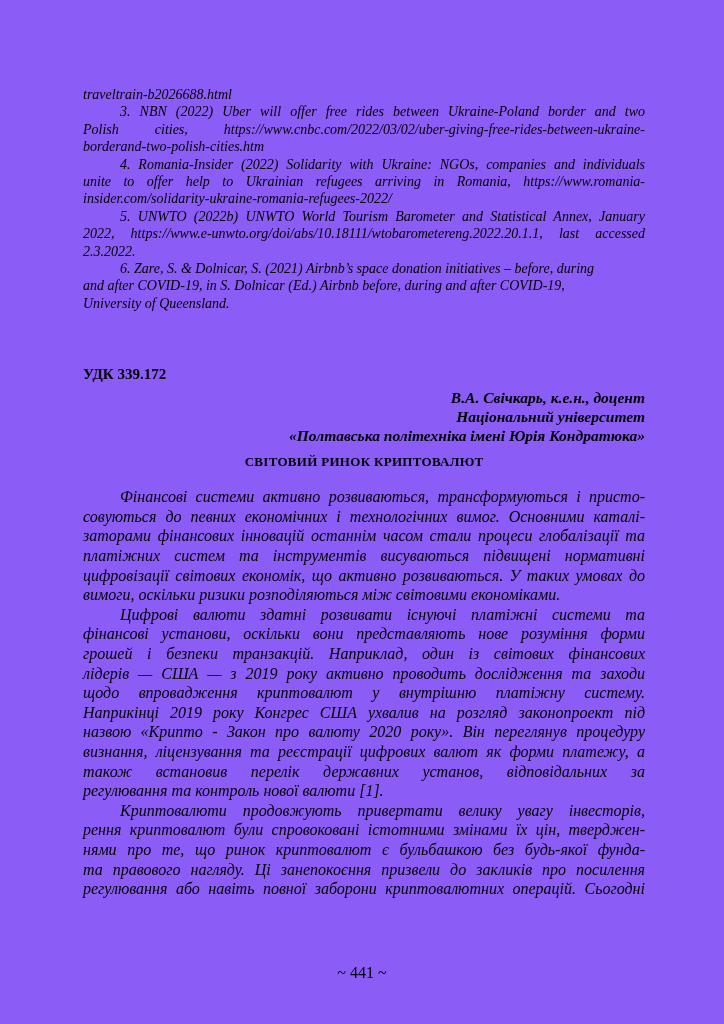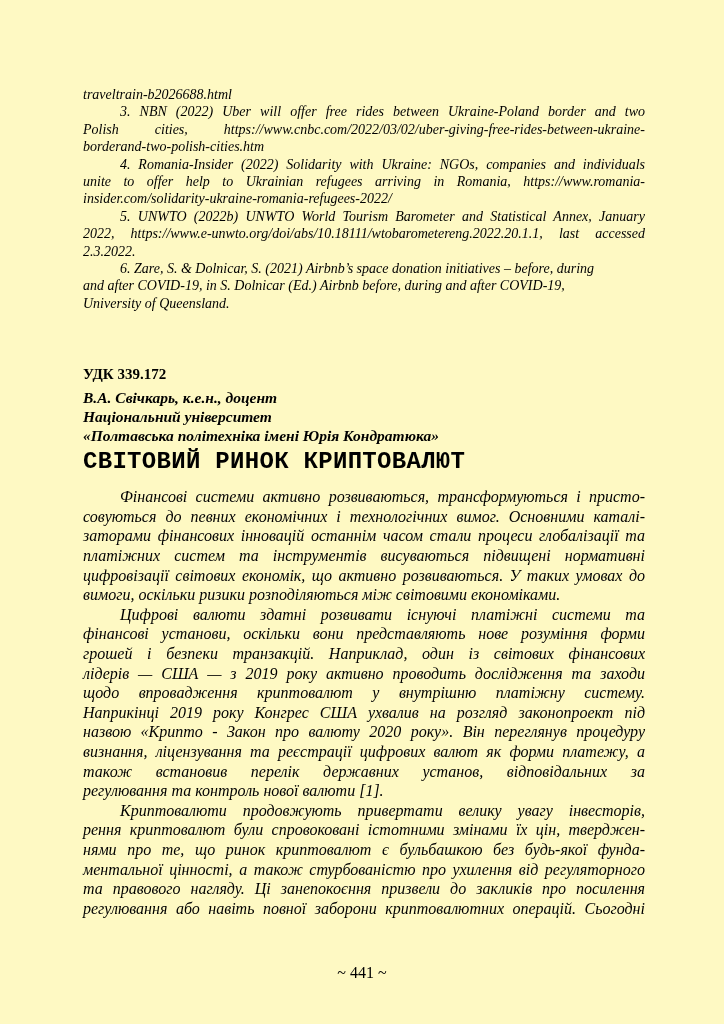--- a/index.html
+++ b/index.html
@@ -5,21 +5,21 @@
   html, body {
     margin: 0;
     padding: 0;
     background: #ffffff;
   }
   .page {
     position: relative;
     width: 724px;
     height: 1024px;
     margin: 0 auto;
-    background: #fef9c3;
+    background: #8b5cf6;
     color: #000000;
     box-sizing: border-box;
     padding: 86px 79px 0 83px;
     font-family: "Liberation Serif", "DejaVu Serif", serif;
     overflow: hidden;
   }
   
   .tline {
     white-space: normal;
   }
@@ -43,35 +43,35 @@
   
   .udk {
     margin-top: 52px;
     font-weight: bold;
     font-size: 15px;
     line-height: 20px;
   }
   
   .authors {
     margin-top: 4px;
+    text-align: right;
     font-style: italic;
     font-weight: bold;
     font-size: 15.5px;
     line-height: 19px;
   }
   
   .title {
     margin: 6px 0 0 0;
     padding: 0;
-    text-align: left;
-    font-size: 24px;
+    text-align: center;
+    font-size: 13px;
     font-weight: bold;
     line-height: 22px;
     letter-spacing: 0.3px;
-    font-family: Liberation Mono, monospace;
   }
   
   .body-text {
     margin-top: 14px;
     font-size: 16px;
     line-height: 19.6px;
   }
   .para { margin: 0; font-style: italic; }
   
   .pagenum {
@@ -143,21 +143,20 @@
         <div class="tline aj">Наприкінці 2019 року Конгрес США ухвалив на розгляд законопроект під</div>
         <div class="tline aj">назвою «Крипто - Закон про валюту 2020 року». Він переглянув процедуру</div>
         <div class="tline aj">визнання, ліцензування та реєстрації цифрових валют як форми платежу, а</div>
         <div class="tline aj">також встановив перелік державних установ, відповідальних за</div>
         <div class="tline al">регулювання та контроль нової валюти [1].</div>
       </div>
     <div class="para block indent-first">
         <div class="tline aj">Криптовалюти продовжують привертати велику увагу інвесторів,</div>
         <div class="tline aj">рення криптовалют були спровоковані істотними змінами їх цін, тверджен-</div>
         <div class="tline aj">нями про те, що ринок криптовалют є бульбашкою без будь-якої фунда-</div>
-        <div class="tline aj">ментальної цінності, а також стурбованістю про ухилення від регуляторного</div>
         <div class="tline aj">та правового нагляду. Ці занепокоєння призвели до закликів про посилення</div>
         <div class="tline aj">регулювання або навіть повної заборони криптовалютних операцій. Сьогодні</div>
       </div>
   </section>
 
   <footer class="pagenum">~ 441 ~</footer>
 
 </div>
 
 </body></html>

